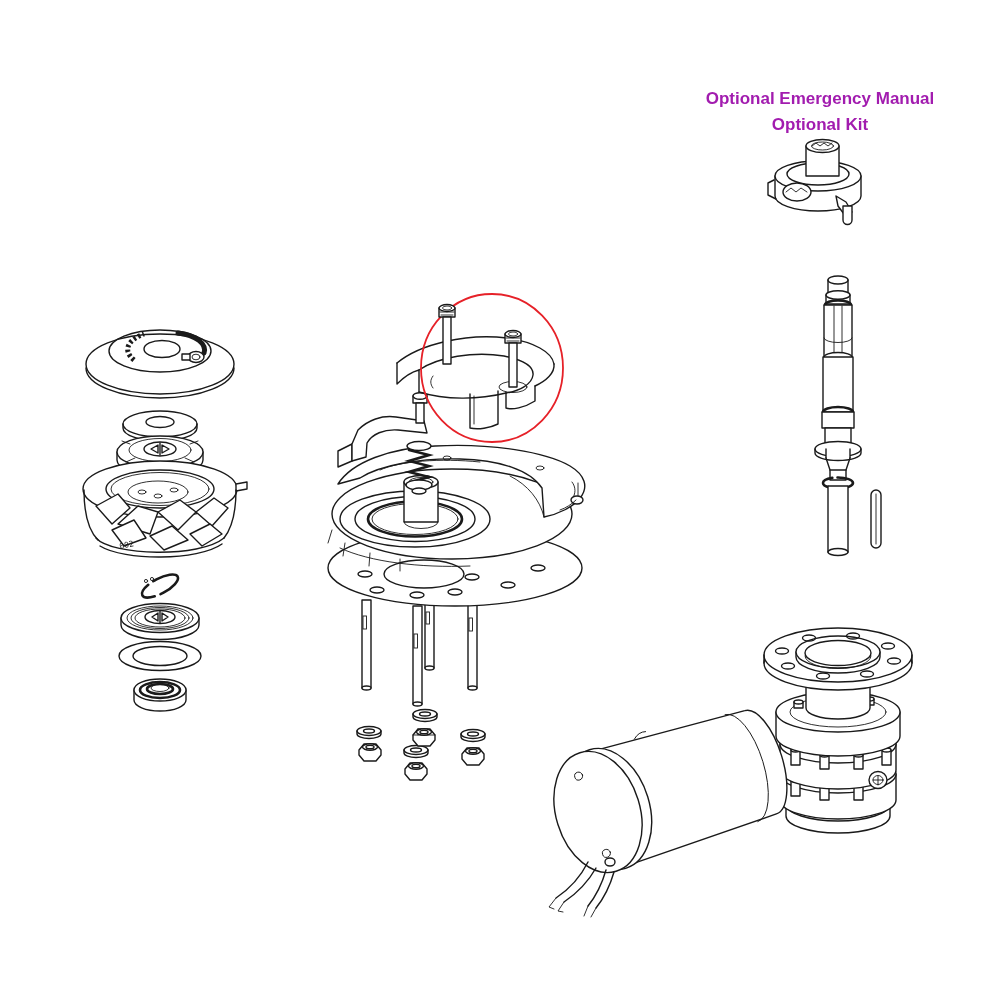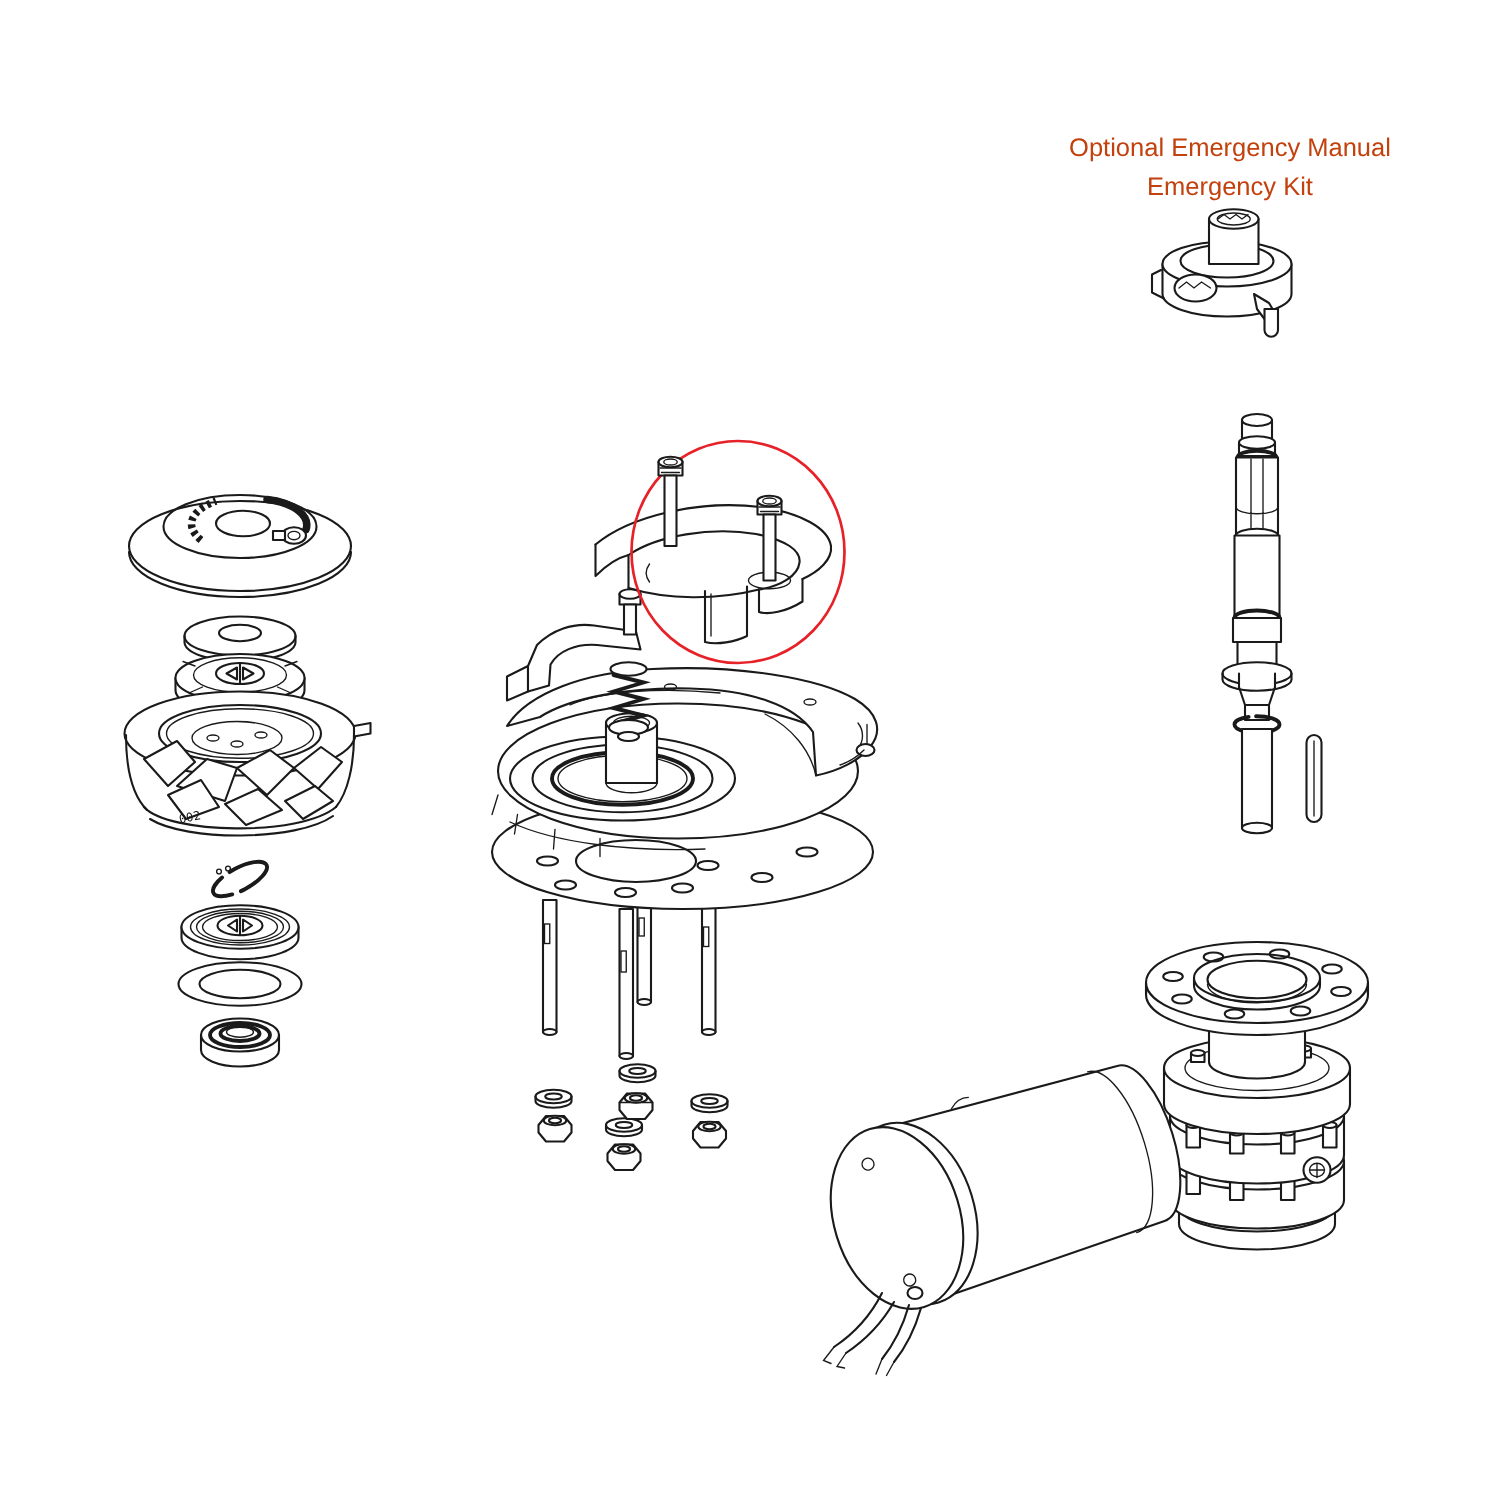--- a/index.html
+++ b/index.html
@@ -1,37 +1,37 @@
 <!DOCTYPE html>
 <html><head>
 <meta charset="utf-8">
 <style>
   html,body{margin:0;padding:0;background:#fff;}
   .canvas{position:relative;width:1000px;height:1000px;background:#fff;overflow:hidden;
           font-family:"Liberation Sans",sans-serif;}
   .title{position:absolute;left:660px;top:86px;width:320px;text-align:center;
-         color:#c2410c;font-size:17px;line-height:26px;font-weight:400;}
+         color:#a21caf;font-size:17px;line-height:26px;font-weight:700;}
   svg{position:absolute;left:0;top:0;}
   .ln{fill:none;stroke:#1a1a1a;stroke-width:1.4;stroke-linecap:round;stroke-linejoin:round;}
   .fw{fill:#ffffff;stroke:#1a1a1a;stroke-width:1.4;stroke-linecap:round;stroke-linejoin:round;}
   .thin{fill:none;stroke:#1a1a1a;stroke-width:0.9;stroke-linecap:round;}
   .thk{fill:none;stroke:#1a1a1a;stroke-width:2.6;stroke-linecap:round;}
   .dash{fill:none;stroke:#1a1a1a;stroke-width:5;stroke-dasharray:2.5 2.5;}
   .solid5{fill:none;stroke:#1a1a1a;stroke-width:5;stroke-linecap:round;}
   .red{fill:none;stroke:#e62128;stroke-width:1.8;}
   .cast{font-family:"DejaVu Sans Mono",monospace;font-size:8px;fill:#1a1a1a;}
 </style>
 </head>
 <body>
 
 <div class="canvas">
 
   <div class="title">
     <div>Optional Emergency Manual</div>
-    <div>Emergency Kit</div>
+    <div>Optional Kit</div>
   </div>
 
   <svg width="1000" height="1000" viewBox="0 0 1000 1000">
 
     <g>
       <ellipse class="fw" cx="160" cy="364" rx="74" ry="30"></ellipse>
       <path class="ln" d="M86,368 a74,30 0 0 0 148,0"></path>
       <ellipse class="ln" cx="160" cy="351" rx="51" ry="21"></ellipse>
       <ellipse class="ln" cx="162" cy="349" rx="18" ry="8.5"></ellipse>
       <path class="dash" d="M134,360 C122,350 128,340 144,334"></path>

